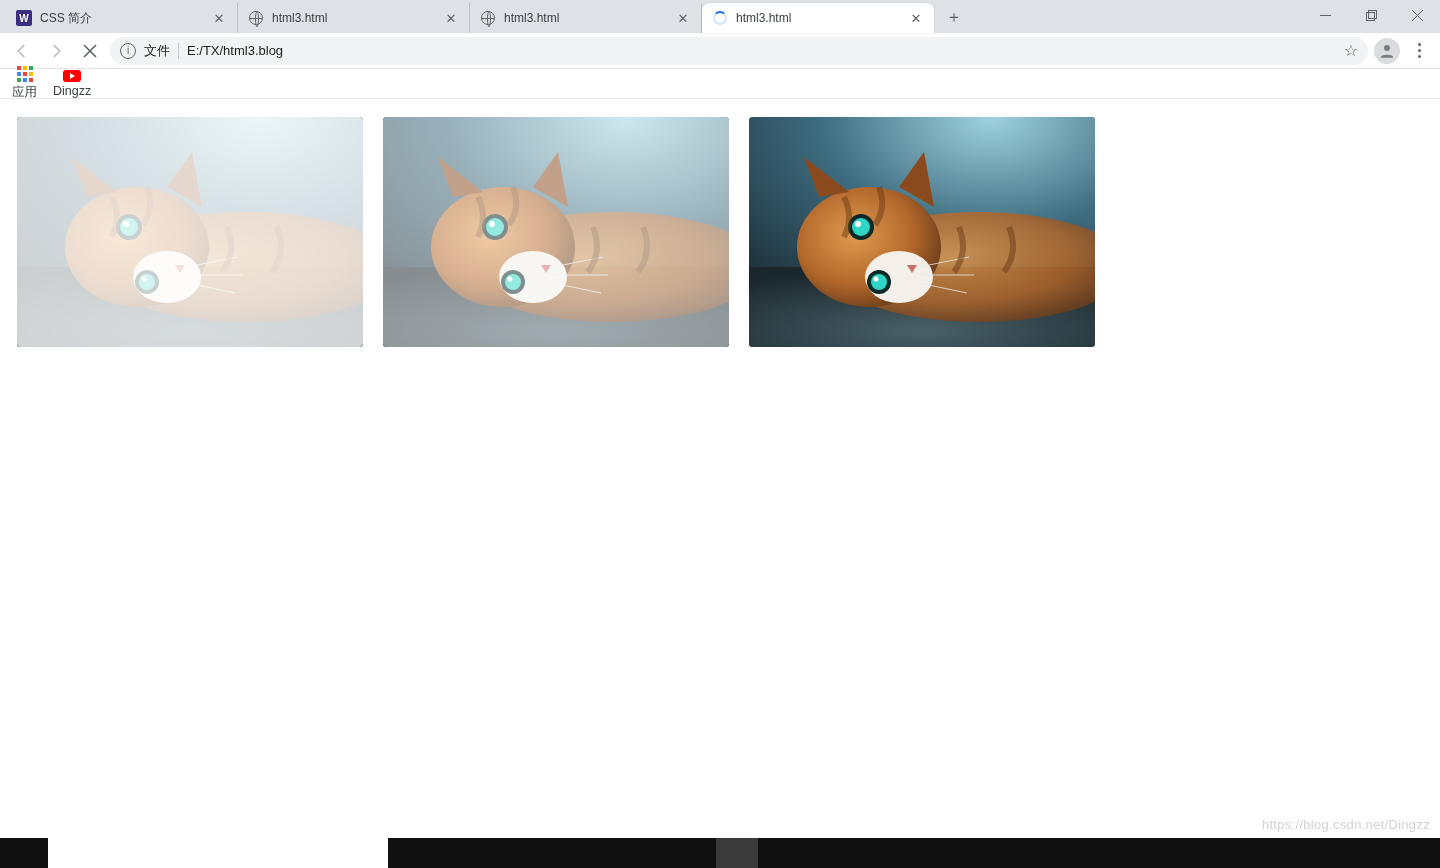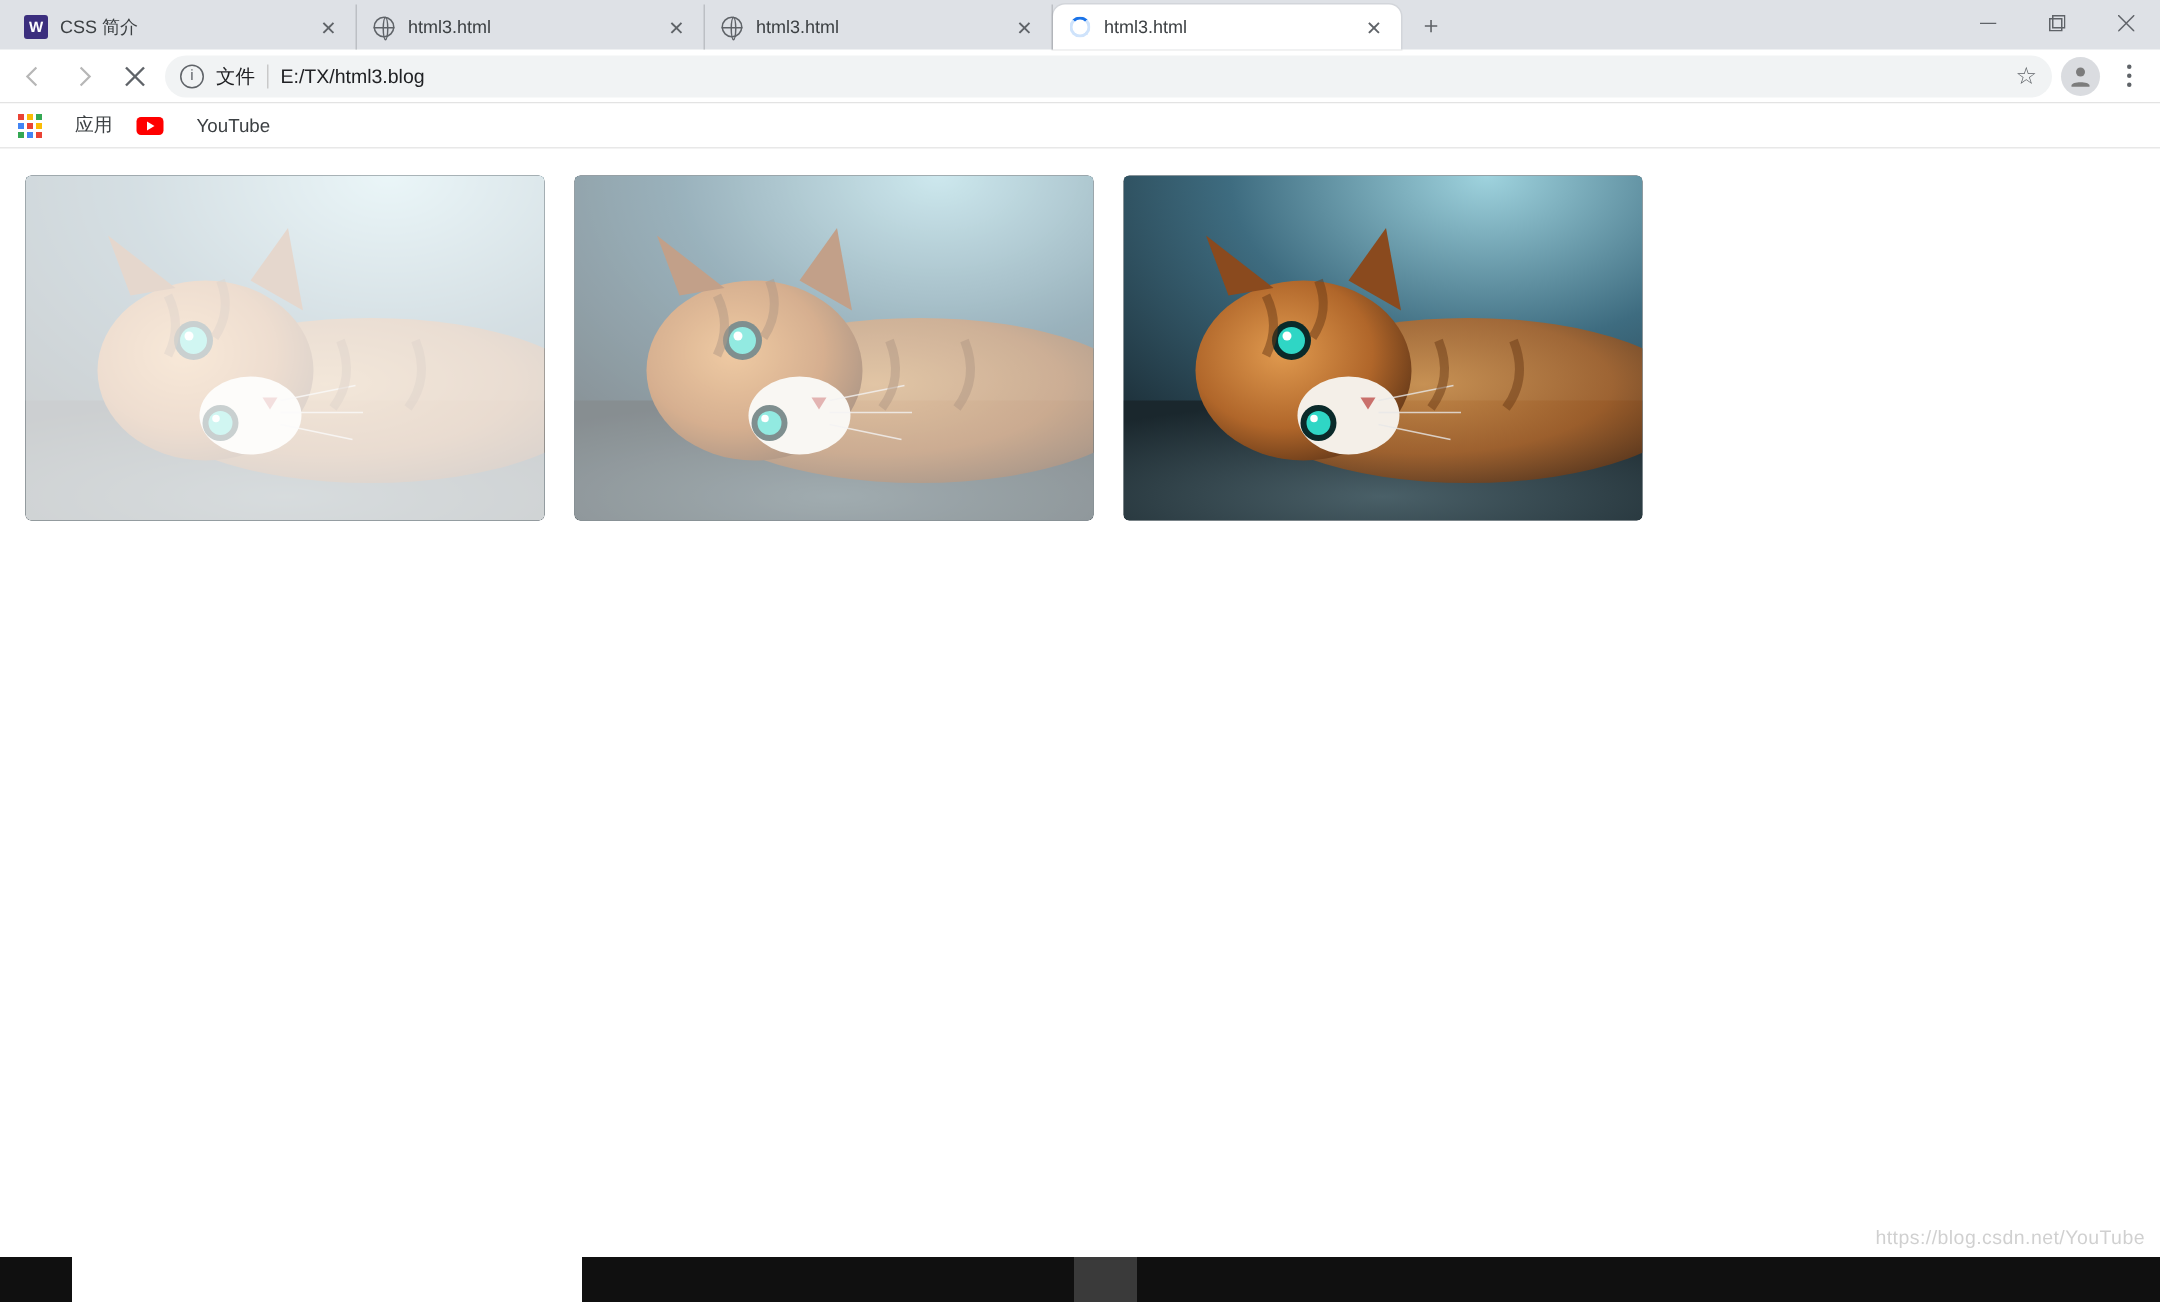--- a/index.html
+++ b/index.html
@@ -35,21 +35,21 @@
   .omnibox .divider { width:1px; height:16px; background:#c9c9c9; }
   .right-icons { display:flex; align-items:center; gap:10px; padding-right:4px; }
   .star { color:#5f6368; font-size:16px; }
   .avatar { width:26px; height:26px; background:#dadce0; border-radius:50%; display:flex; align-items:center; justify-content:center; }
   .avatar svg { fill:#7c7c7c; }
   .menu-dots { width:18px; display:flex; flex-direction:column; align-items:center; gap:3px; }
   .menu-dots span { width:3px; height:3px; background:#5f6368; border-radius:50%; }
 
   
   .bookmarks { height: 30px; background:#fff; border-bottom:1px solid #e8e8e8; display:flex; align-items:center; padding:0 12px; gap:16px; font-size:12.5px; color:#3c4043; }
-  .bm-item { display:flex; align-items:center; gap:22px; }
+  .bm-item { display:flex; align-items:center; gap:2px;flex-direction:column; }
   .apps-icon { width:16px; height:16px; display:grid; grid-template-columns:repeat(3,4px); grid-template-rows:repeat(3,4px); gap:2px; }
   .apps-icon span:nth-child(1){background:#ea4335;} .apps-icon span:nth-child(2){background:#fbbc05;}
   .apps-icon span:nth-child(3){background:#34a853;} .apps-icon span:nth-child(4){background:#4285f4;}
   .apps-icon span:nth-child(5){background:#ea4335;} .apps-icon span:nth-child(6){background:#fbbc05;}
   .apps-icon span:nth-child(7){background:#34a853;} .apps-icon span:nth-child(8){background:#4285f4;}
   .apps-icon span:nth-child(9){background:#ea4335;}
   .yt-icon { width:18px; height:12px; background:#ff0000; border-radius:3px; position:relative; }
   .yt-icon::after { content:""; position:absolute; left:7px; top:3px; border-left:5px solid #fff; border-top:3px solid transparent; border-bottom:3px solid transparent; }
 
   
@@ -179,21 +179,21 @@
         <span></span>
         <span></span>
         <span></span>
         <span></span>
         <span></span>
       </div>
     <span>应用</span>
   </div>
   <div class="bm-item">
     <div class="yt-icon"></div>
-    <span>YouTube</span>
+    <span>Dingzz</span>
   </div>
 </div>
 
 <div class="page">
 
   <div class="img-card">
     <svg viewBox="0 0 346 230" preserveAspectRatio="xMidYMid slice">
       <defs>
         <radialGradient id="bg1" cx="70%" cy="0%" r="110%">
           <stop offset="0%" stop-color="#9fd3de"></stop>
@@ -303,18 +303,18 @@
         <path d="M95 80 q10 20 0 40"></path>
           <path d="M130 70 q8 20 -4 38"></path>
           <path d="M210 110 q10 25 -5 45"></path>
           <path d="M260 110 q10 25 -5 45"></path>
       </g>
     </svg>
   </div>
 
 </div>
 
-<div class="watermark">https://blog.csdn.net/YouTube</div>
+<div class="watermark">https://blog.csdn.net/Dingzz</div>
 
 <div class="taskbar">
   <div class="seg1"></div>
   <div class="seg2"></div>
 </div>
 
 </body></html>

